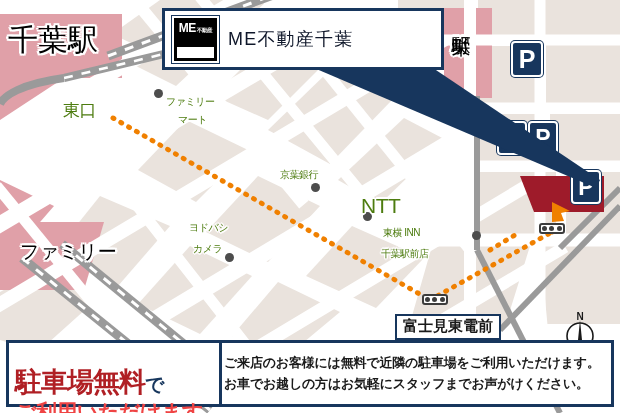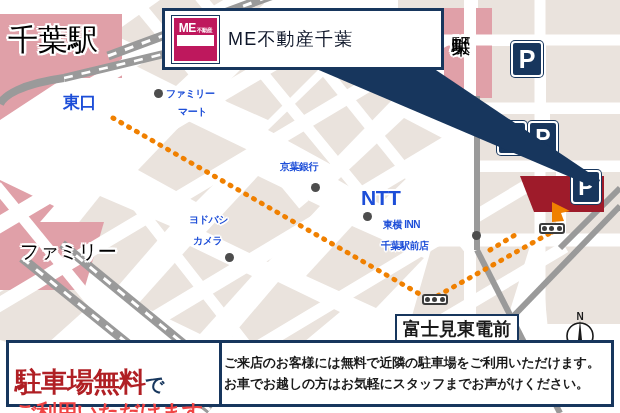--- a/index.html
+++ b/index.html
@@ -1,42 +1,42 @@
 <!DOCTYPE html>
 <html><head>
 <meta charset="utf-8">
 <style>
   html,body{margin:0;padding:0;background:#fff;}
   body{width:620px;height:413px;font-family:"Liberation Sans","DejaVu Sans",sans-serif;}
   #map{position:relative;width:620px;height:413px;overflow:hidden;background:#f3ece7;}
   #basemap{position:absolute;left:0;top:0;width:620px;height:413px;}
 
-  .lbl{position:absolute;white-space:nowrap;color:#1d4ed8;font-weight:700;
+  .lbl{position:absolute;white-space:nowrap;color:#4d7c0f;font-weight:400;margin-top:8px;
        -webkit-text-stroke:0;}
   .poi-label{font-size:10px;line-height:15px;letter-spacing:-0.5px;
        text-shadow:1.6px 0 #fff,-1.6px 0 #fff,0 1.6px #fff,0 -1.6px #fff,
                    1.2px 1.2px #fff,-1.2px 1.2px #fff,1.2px -1.2px #fff,-1.2px -1.2px #fff;}
   .poi-dot{position:absolute;width:9px;height:9px;border-radius:50%;background:#4d4d4d;}
 
   
   .stn{position:absolute;font-weight:400;color:#000;white-space:nowrap;
        text-shadow:2.4px 0 #fff,-2.4px 0 #fff,0 2.4px #fff,0 -2.4px #fff,
                    1.8px 1.8px #fff,-1.8px 1.8px #fff,1.8px -1.8px #fff,-1.8px -1.8px #fff;}
   #stn-chiba{left:8px;top:20px;font-size:30px;letter-spacing:0px;}
   #stn-keisei{left:20px;top:239px;font-size:19px;}
   #stn-sakae{left:452px;top:22px;font-size:19px;width:20px;line-height:21px;
              writing-mode:vertical-rl;text-orientation:upright;}
 
   
   #callout{position:absolute;left:162px;top:8px;width:282px;height:62px;
            background:#fff;border:3px solid #17365d;box-sizing:border-box;
            display:flex;align-items:center;gap:9px;padding:0 7px;z-index:40;}
-  #logo-mark{width:47px;height:47px;background:#be185d;border:2px solid #fff;
+  #logo-mark{width:47px;height:47px;background:#000000;border:2px solid #fff;
              box-shadow:0 0 0 1px #17365d;box-sizing:border-box;
-             display:flex;flex-direction:column;justify-content:flex-start;
+             display:flex;flex-direction:column;justify-content:space-between;
              align-items:center;padding:3px;}
   #logo-mark .lm-top{display:flex;align-items:baseline;gap:1px;color:#fff;}
   #logo-mark .lm-me{font-size:12px;font-weight:700;letter-spacing:-0.5px;}
   #logo-mark .lm-ja{font-size:5.5px;font-weight:700;letter-spacing:-0.3px;}
   #logo-mark .lm-bar{width:100%;height:11px;background:#fff;}
   #callout-title{font-size:18px;color:#0f172a;letter-spacing:1.2px;font-weight:400;}
 
   
   #navy-wedge{position:absolute;left:300px;top:62px;z-index:30;}
 
@@ -57,21 +57,21 @@
   
   .signal{position:absolute;width:26px;height:11px;background:#fff;border:2px solid #3c3c3c;
           border-radius:3px;display:flex;align-items:center;justify-content:space-around;
           z-index:32;box-sizing:border-box;}
   .signal i{width:5px;height:5px;border-radius:50%;background:#3c3c3c;display:block;}
   #sig1{left:539px;top:223px;}
   #sig2{left:422px;top:294px;}
 
   
   #isec{position:absolute;left:395px;top:314px;background:#fff;border:2px solid #17365d;
-        padding:1px 6px 2px;font-size:18px;font-weight:700;color:#1a1a1a;z-index:34;}
+        padding:1px 6px 2px;font-size:15px;font-weight:700;color:#1a1a1a;z-index:34;}
 
   
   #compass{position:absolute;left:562px;top:310px;width:36px;height:44px;z-index:34;}
 
   
   #banner{position:absolute;left:6px;top:340px;width:608px;height:67px;
           border:3px solid #17365d;box-sizing:border-box;background:#fff;
           display:flex;align-items:stretch;z-index:50;}
   #banner-left{width:210px;padding:2px 0 0 6px;box-sizing:border-box;}
   #bl-row1{font-size:27px;font-weight:700;line-height:29px;white-space:nowrap;letter-spacing:-1px;margin-top:23px;}

